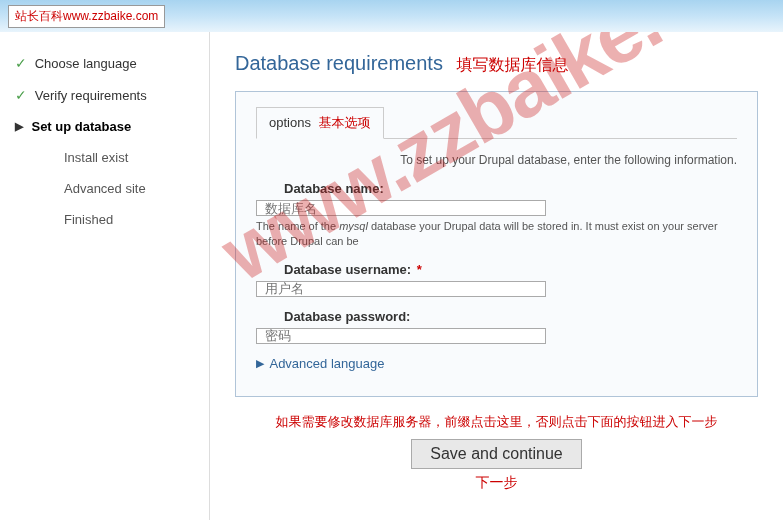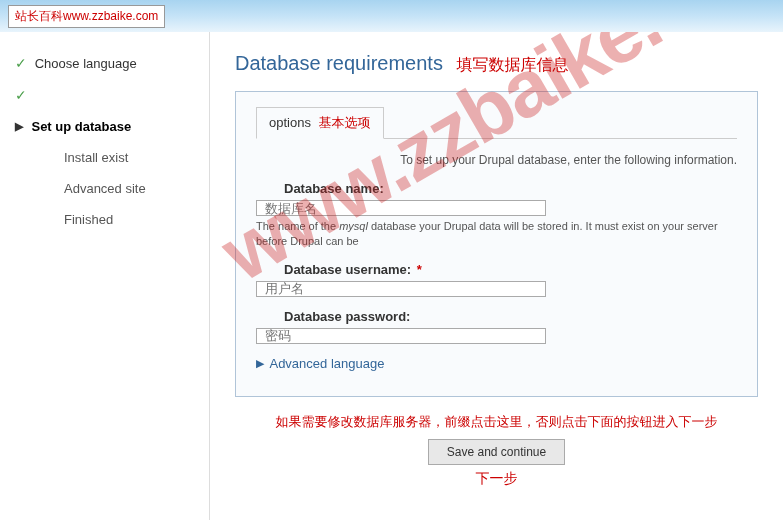--- a/index.html
+++ b/index.html
@@ -195,21 +195,21 @@
     }
 
     .save-btn-wrap {
       text-align: center;
       margin-bottom: 5px;
     }
     .save-btn {
       background: #e8e8e8;
       border: 1px solid #aaa;
       padding: 5px 18px;
-      font-size: 12px;
+      font-size: 16px;
       cursor: pointer;
       color: #333;
     }
 
     .next-step {
       text-align: center;
       color: #cc0000;
       font-size: 14px;
     }
 
@@ -246,20 +246,21 @@
 
 <div class="layout">
 
   <div class="sidebar">
     <div class="sidebar-item">
       <span class="check-icon">✓</span>
       <span>Choose language</span>
     </div>
     <div class="sidebar-item">
       <span class="check-icon">✓</span>
+      <span>Verify requirements</span>
     </div>
     <div class="sidebar-item active">
       <span class="arrow-icon">▶</span>
       <span>Set up database</span>
     </div>
     <div class="sidebar-item sub-item">
       <span class="no-icon"></span>
       <span>Install exist</span>
     </div>
     <div class="sidebar-item sub-item">

